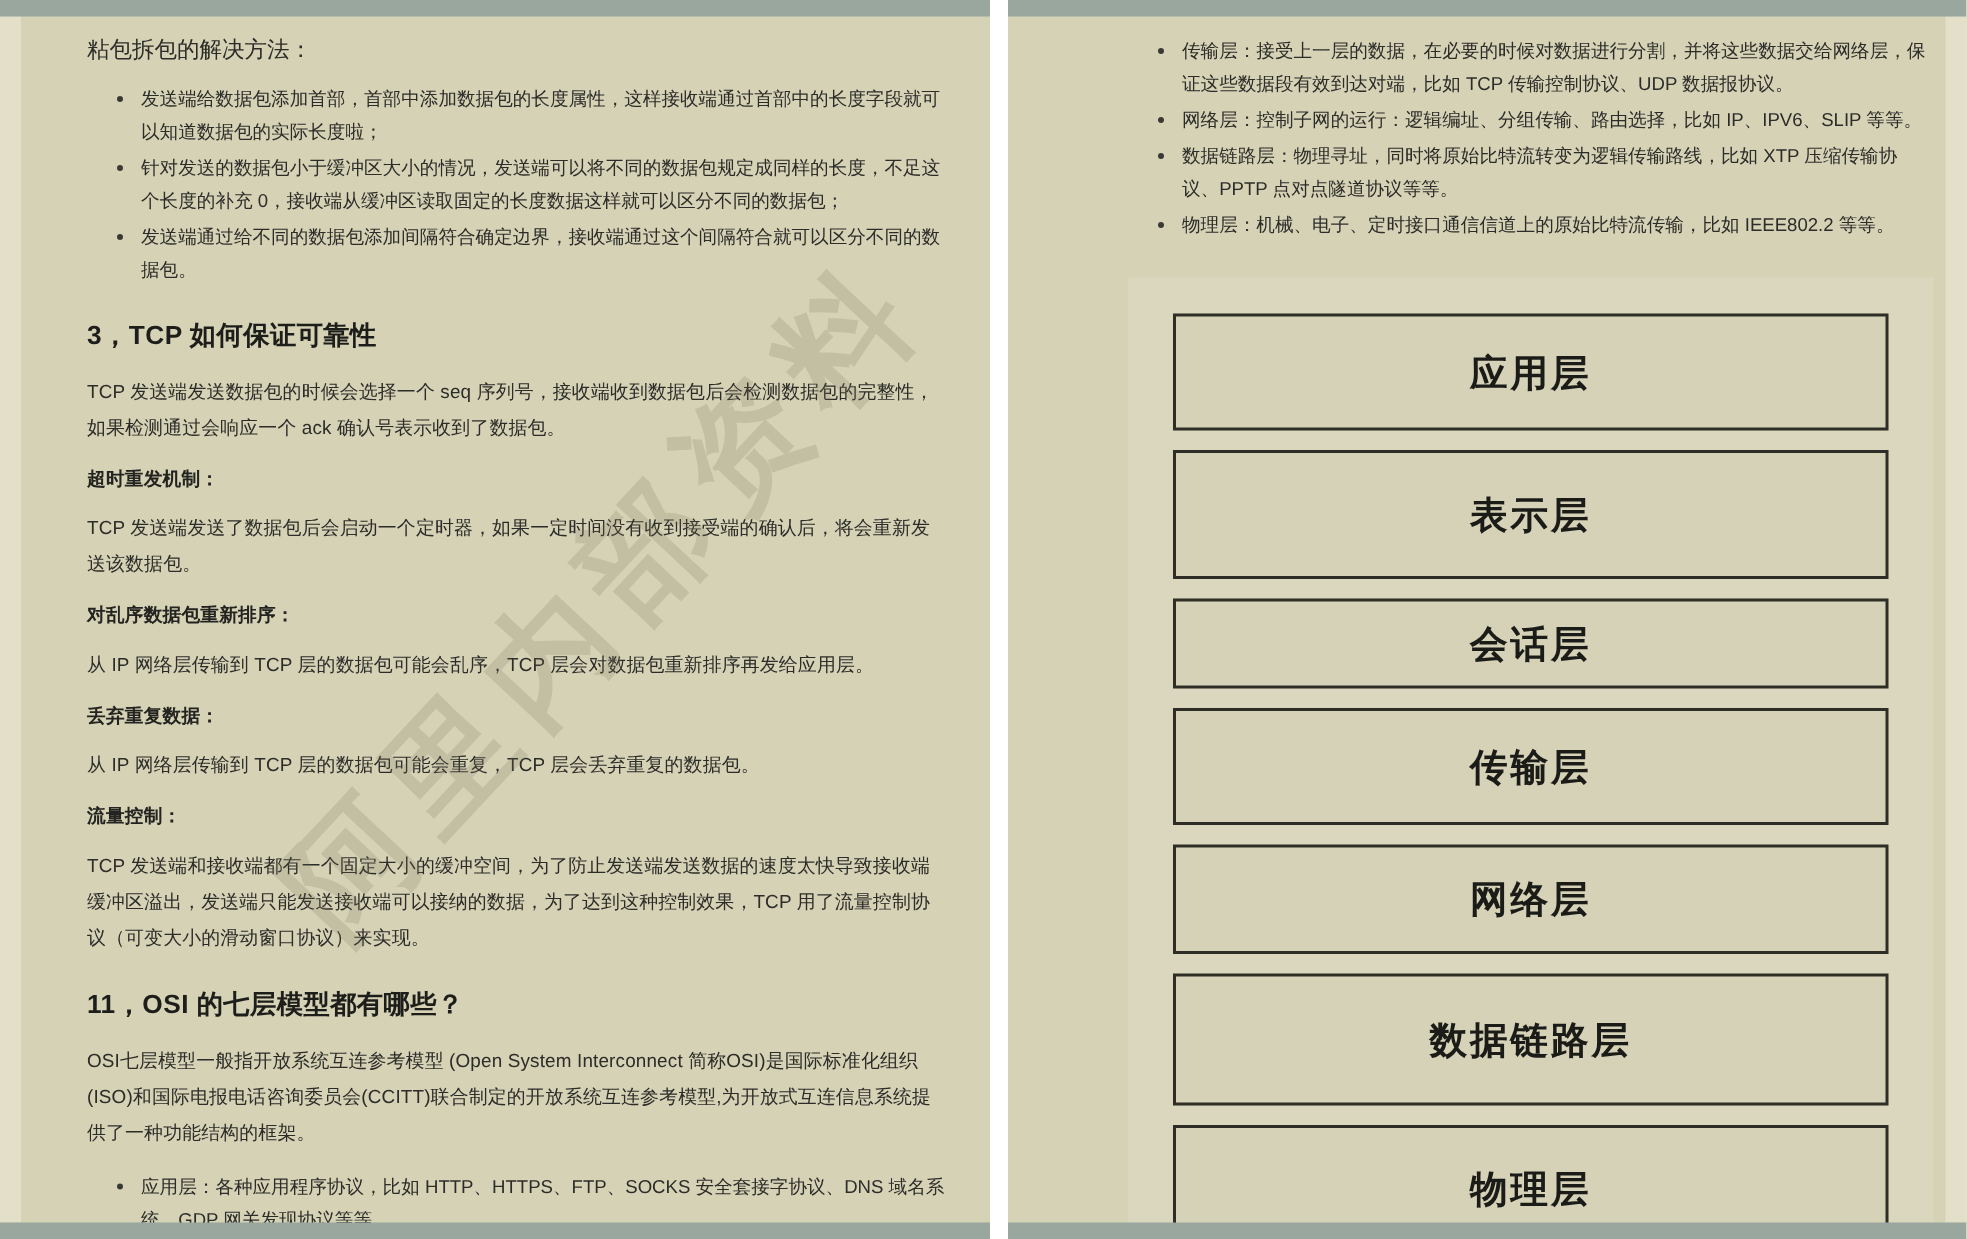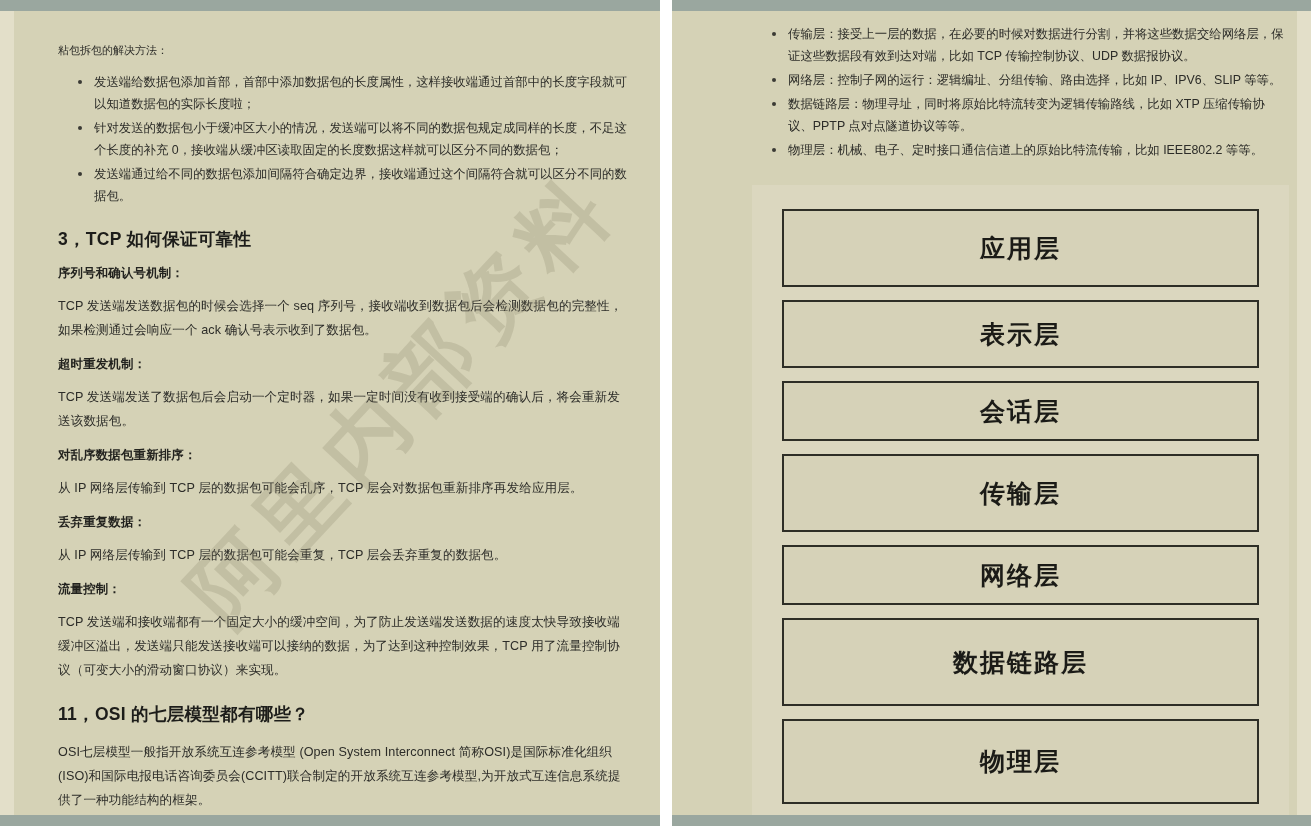--- a/index.html
+++ b/index.html
@@ -70,24 +70,24 @@
 
   
   .body-text {
     font-size: 12.6px;
     line-height: 24px;
     color: #2c2c28;
     margin: 0 0 13px 0;
     letter-spacing: 0.1px;
   }
   .lead-text {
-    font-size: 11px;
+    font-size: 15px;
     line-height: 22px;
     color: #2c2c28;
-    margin: 16px 0 10px 0;
+    margin: 0 0 10px 0;
   }
   h2.section-title {
     font-size: 17.5px;
     font-weight: bold;
     color: #1d1d1a;
     margin: 20px 0 14px 0;
     letter-spacing: 0.3px;
   }
   h3.sub-title {
     font-size: 12.4px;
@@ -182,21 +182,20 @@
       <p class="lead-text">粘包拆包的解决方法：</p>
 
       <ul class="bullets">
         <li>发送端给数据包添加首部，首部中添加数据包的长度属性，这样接收端通过首部中的长度字段就可以知道数据包的实际长度啦；</li>
         <li>针对发送的数据包小于缓冲区大小的情况，发送端可以将不同的数据包规定成同样的长度，不足这个长度的补充 0，接收端从缓冲区读取固定的长度数据这样就可以区分不同的数据包；</li>
         <li>发送端通过给不同的数据包添加间隔符合确定边界，接收端通过这个间隔符合就可以区分不同的数据包。</li>
       </ul>
 
       <h2 class="section-title">3，TCP 如何保证可靠性</h2>
 
-      <h3 class="sub-title">序列号和确认号机制：</h3>
       <p class="body-text">TCP 发送端发送数据包的时候会选择一个 seq 序列号，接收端收到数据包后会检测数据包的完整性，如果检测通过会响应一个 ack 确认号表示收到了数据包。</p>
 
       <h3 class="sub-title">超时重发机制：</h3>
       <p class="body-text">TCP 发送端发送了数据包后会启动一个定时器，如果一定时间没有收到接受端的确认后，将会重新发送该数据包。</p>
 
       <h3 class="sub-title">对乱序数据包重新排序：</h3>
       <p class="body-text">从 IP 网络层传输到 TCP 层的数据包可能会乱序，TCP 层会对数据包重新排序再发给应用层。</p>
 
       <h3 class="sub-title">丢弃重复数据：</h3>
       <p class="body-text">从 IP 网络层传输到 TCP 层的数据包可能会重复，TCP 层会丢弃重复的数据包。</p>
@@ -223,24 +222,24 @@
       <ul class="bullets">
         <li>传输层：接受上一层的数据，在必要的时候对数据进行分割，并将这些数据交给网络层，保证这些数据段有效到达对端，比如 TCP 传输控制协议、UDP 数据报协议。</li>
         <li>网络层：控制子网的运行：逻辑编址、分组传输、路由选择，比如 IP、IPV6、SLIP 等等。</li>
         <li>数据链路层：物理寻址，同时将原始比特流转变为逻辑传输路线，比如 XTP 压缩传输协议、PPTP 点对点隧道协议等等。</li>
         <li>物理层：机械、电子、定时接口通信信道上的原始比特流传输，比如 IEEE802.2 等等。</li>
       </ul>
 
       <div class="figure-frame">
         <div class="osi-stack">
           <div class="osi-layer" style="height:78px">应用层</div>
-          <div class="osi-layer" style="height:68px">表示层</div>
+          <div class="osi-layer" style="height:86px">表示层</div>
           <div class="osi-layer" style="height:60px">会话层</div>
           <div class="osi-layer" style="height:78px">传输层</div>
-          <div class="osi-layer" style="height:60px">网络层</div>
+          <div class="osi-layer" style="height:73px">网络层</div>
           <div class="osi-layer" style="height:88px">数据链路层</div>
           <div class="osi-layer" style="height:85px">物理层</div>
         </div>
       </div>
 
     </div>
   </div>
 
   <div class="gutter"></div>
 

